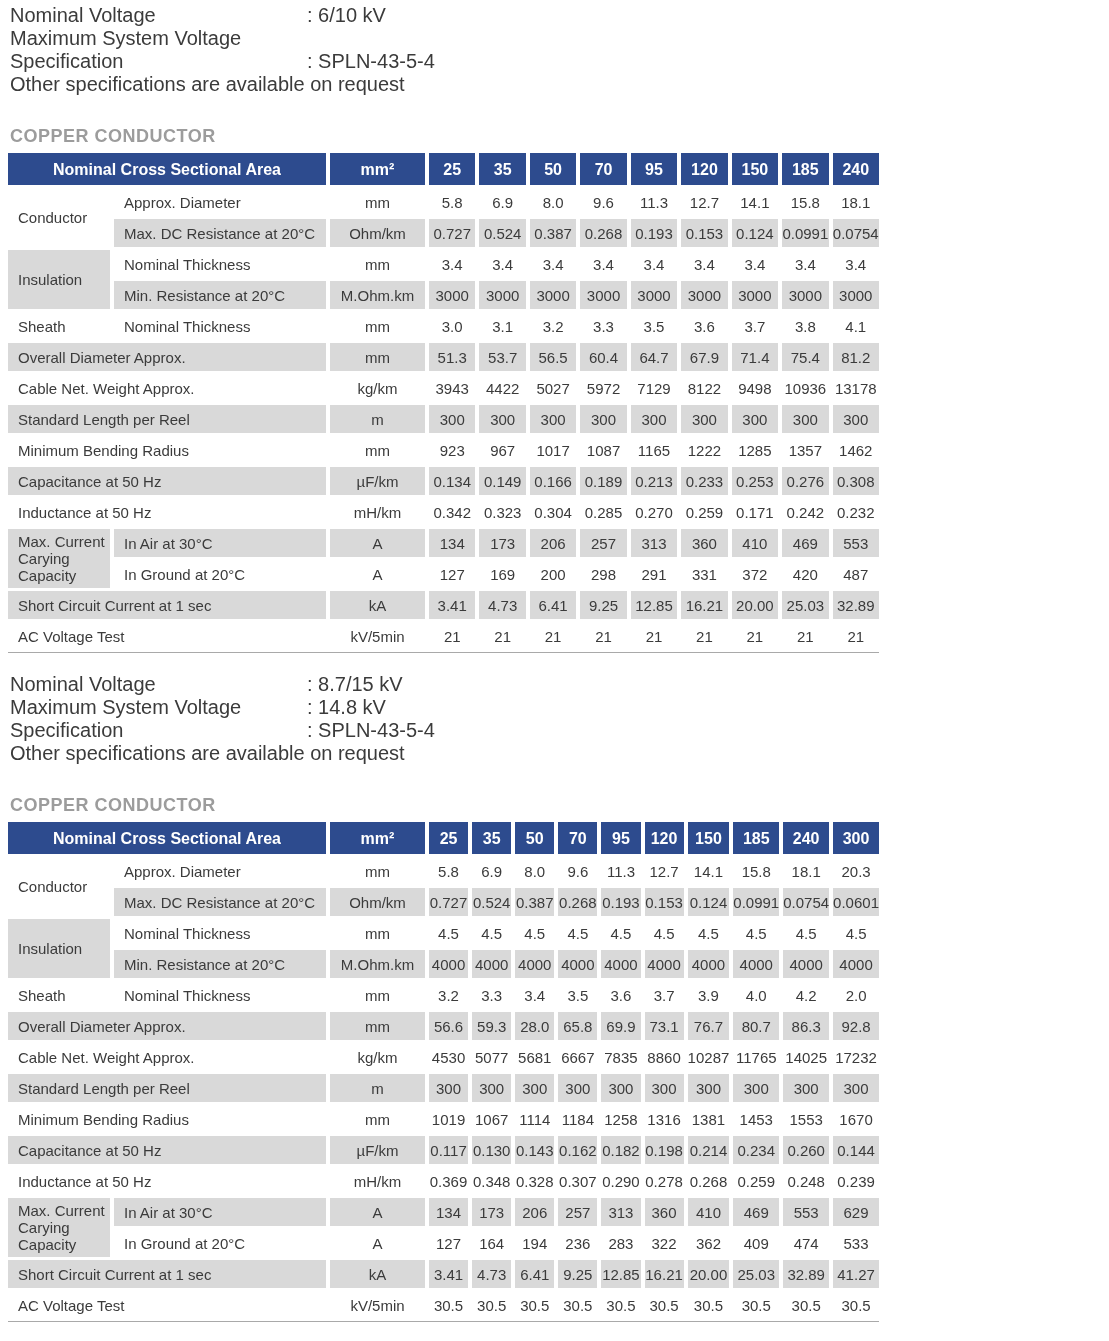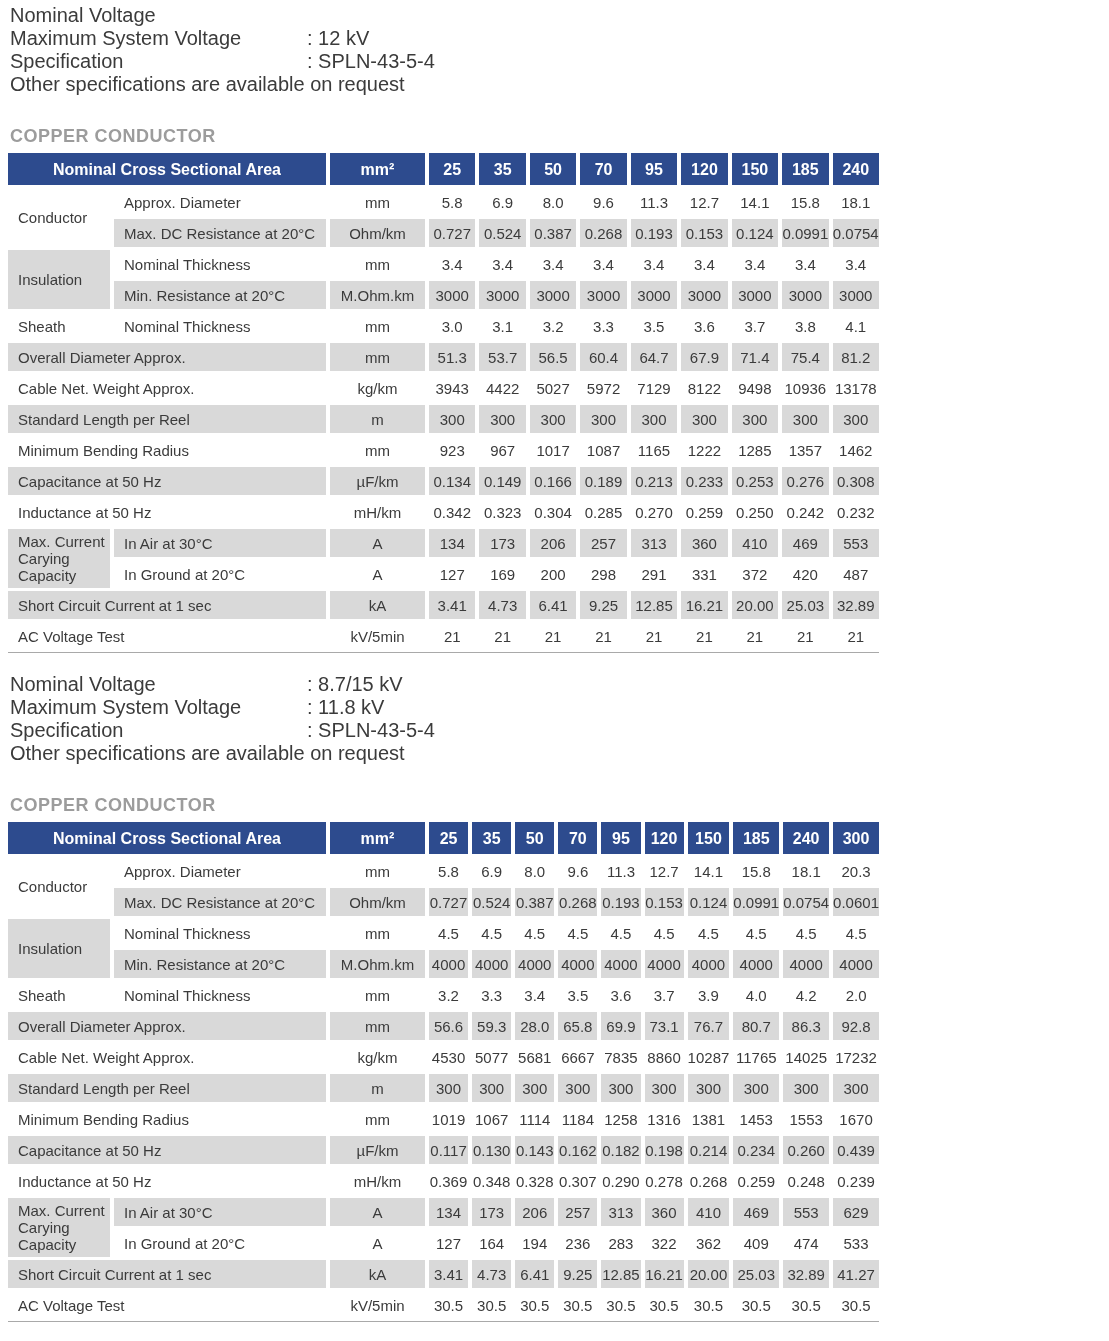--- a/index.html
+++ b/index.html
@@ -46,24 +46,24 @@
 </style>
 </head>
 <body>
 
 <div class="page">
 
   <section>
     <div class="info">
       <div class="info-line">
         <span class="lbl">Nominal Voltage</span>
+        <span class="val">: 6/10 kV</span>
       </div>
       <div class="info-line">
         <span class="lbl">Maximum System Voltage</span>
-        <span class="val">: 12 kV</span>
       </div>
       <div class="info-line">
         <span class="lbl">Specification</span>
         <span class="val">: SPLN-43-5-4</span>
       </div>
       <div class="info-line note">Other specifications are available on request</div>
     </div>
     <h2 class="sec-title">COPPER CONDUCTOR</h2>
     <div class="spec-table" style="grid-template-columns: 102px 212px 95px repeat(9, 1fr); grid-template-rows: 32px repeat(15, 28px);">
         <div class="cell h" style="grid-column: 1 / 3;">Nominal Cross Sectional Area</div>
@@ -191,21 +191,21 @@
         <div class="cell center gray">0.276</div>
         <div class="cell center gray">0.308</div>
         <div class="cell lpad" style="grid-column: 1 / 3;">Inductance at 50 Hz</div>
         <div class="cell center">mH/km</div>
         <div class="cell center">0.342</div>
         <div class="cell center">0.323</div>
         <div class="cell center">0.304</div>
         <div class="cell center">0.285</div>
         <div class="cell center">0.270</div>
         <div class="cell center">0.259</div>
-        <div class="cell center">0.250</div>
+        <div class="cell center">0.171</div>
         <div class="cell center">0.242</div>
         <div class="cell center">0.232</div>
         <div class="cell lpad gray" style="grid-row: span 2;">Max. Current Carying Capacity</div>
         <div class="cell lpad gray">In Air at 30°C</div>
         <div class="cell center gray">A</div>
         <div class="cell center gray">134</div>
         <div class="cell center gray">173</div>
         <div class="cell center gray">206</div>
         <div class="cell center gray">257</div>
         <div class="cell center gray">313</div>
@@ -250,21 +250,21 @@
   </section>
 
   <section style="margin-top:16px;">
     <div class="info">
       <div class="info-line">
         <span class="lbl">Nominal Voltage</span>
         <span class="val">: 8.7/15 kV</span>
       </div>
       <div class="info-line">
         <span class="lbl">Maximum System Voltage</span>
-        <span class="val">: 11.8 kV</span>
+        <span class="val">: 14.8 kV</span>
       </div>
       <div class="info-line">
         <span class="lbl">Specification</span>
         <span class="val">: SPLN-43-5-4</span>
       </div>
       <div class="info-line note">Other specifications are available on request</div>
     </div>
     <h2 class="sec-title">COPPER CONDUCTOR</h2>
     <div class="spec-table" style="grid-template-columns: 102px 212px 95px repeat(10, 1fr); grid-template-rows: 32px repeat(15, 28px);">
         <div class="cell h" style="grid-column: 1 / 3;">Nominal Cross Sectional Area</div>
@@ -394,21 +394,21 @@
         <div class="cell center gray">µF/km</div>
         <div class="cell center gray">0.117</div>
         <div class="cell center gray">0.130</div>
         <div class="cell center gray">0.143</div>
         <div class="cell center gray">0.162</div>
         <div class="cell center gray">0.182</div>
         <div class="cell center gray">0.198</div>
         <div class="cell center gray">0.214</div>
         <div class="cell center gray">0.234</div>
         <div class="cell center gray">0.260</div>
-        <div class="cell center gray">0.439</div>
+        <div class="cell center gray">0.144</div>
         <div class="cell lpad" style="grid-column: 1 / 3;">Inductance at 50 Hz</div>
         <div class="cell center">mH/km</div>
         <div class="cell center">0.369</div>
         <div class="cell center">0.348</div>
         <div class="cell center">0.328</div>
         <div class="cell center">0.307</div>
         <div class="cell center">0.290</div>
         <div class="cell center">0.278</div>
         <div class="cell center">0.268</div>
         <div class="cell center">0.259</div>

